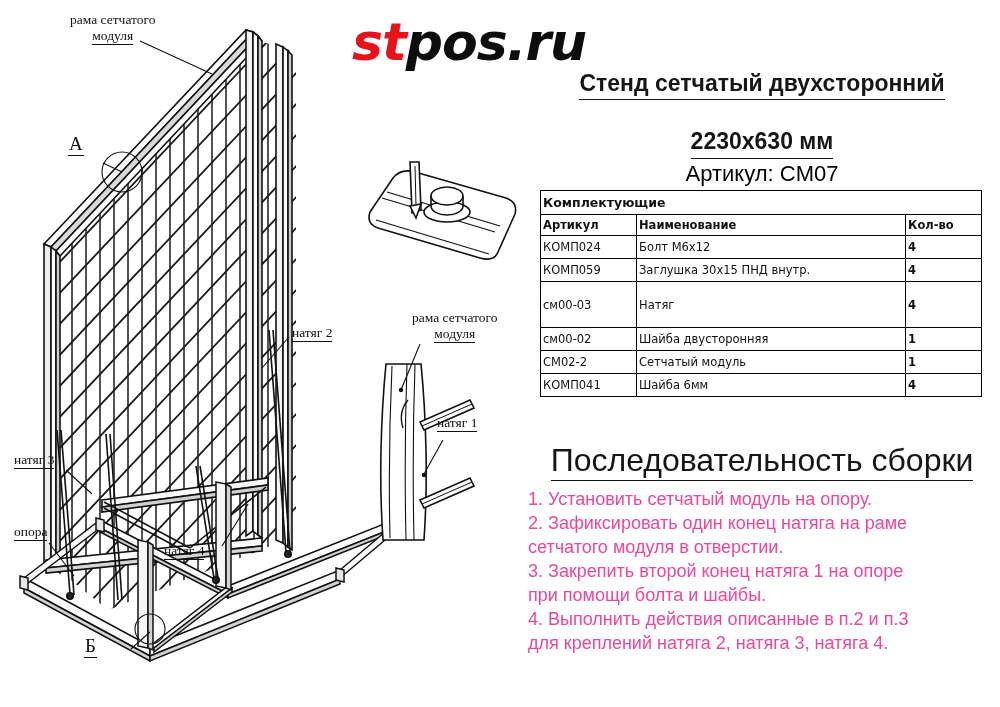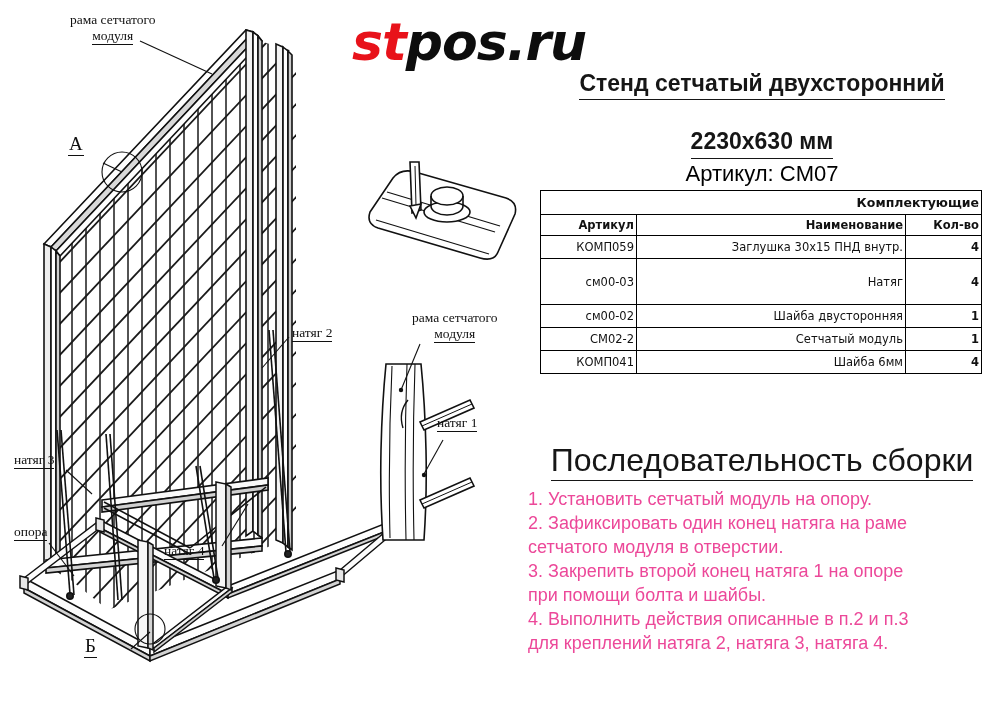--- a/index.html
+++ b/index.html
@@ -51,21 +51,21 @@
     position: absolute; left: 540px; top: 190px;
     width: 442px;
     border-collapse: collapse;
     font-family: "DejaVu Sans", sans-serif;
     font-size: 11.5px;
     color: #111;
     background: #fff;
   }
   #parts-table td, #parts-table th {
     border: 1.4px solid #000;
-    text-align: right;
+    text-align: left;
     vertical-align: middle;
     padding: 3px 2px;
     font-weight: 400;
     margin-top: 40px;
   }
   #parts-table thead th { font-weight: 700; }
   #parts-table .cap { font-size: 12.5px; padding: 4px 2px; }
   #parts-table .col-art { width: 96px; }
   #parts-table .col-qty { width: 76px; }
   #parts-table tbody td { height: 23px; }
@@ -131,20 +131,25 @@
       <tr>
         <th class="cap" colspan="3">Комплектующие</th>
       </tr>
       <tr>
         <th class="col-art">Артикул</th>
         <th>Наименование</th>
         <th class="col-qty">Кол-во</th>
       </tr>
     </thead>
     <tbody>
+      <tr>
+        <td>КОМП024</td>
+        <td>Болт М6х12</td>
+        <td class="num">4</td>
+      </tr>
       <tr>
         <td>КОМП059</td>
         <td>Заглушка 30х15 ПНД внутр.</td>
         <td class="num">4</td>
       </tr>
       <tr class="tall">
         <td>см00-03</td>
         <td>Натяг</td>
         <td class="num">4</td>
       </tr>

